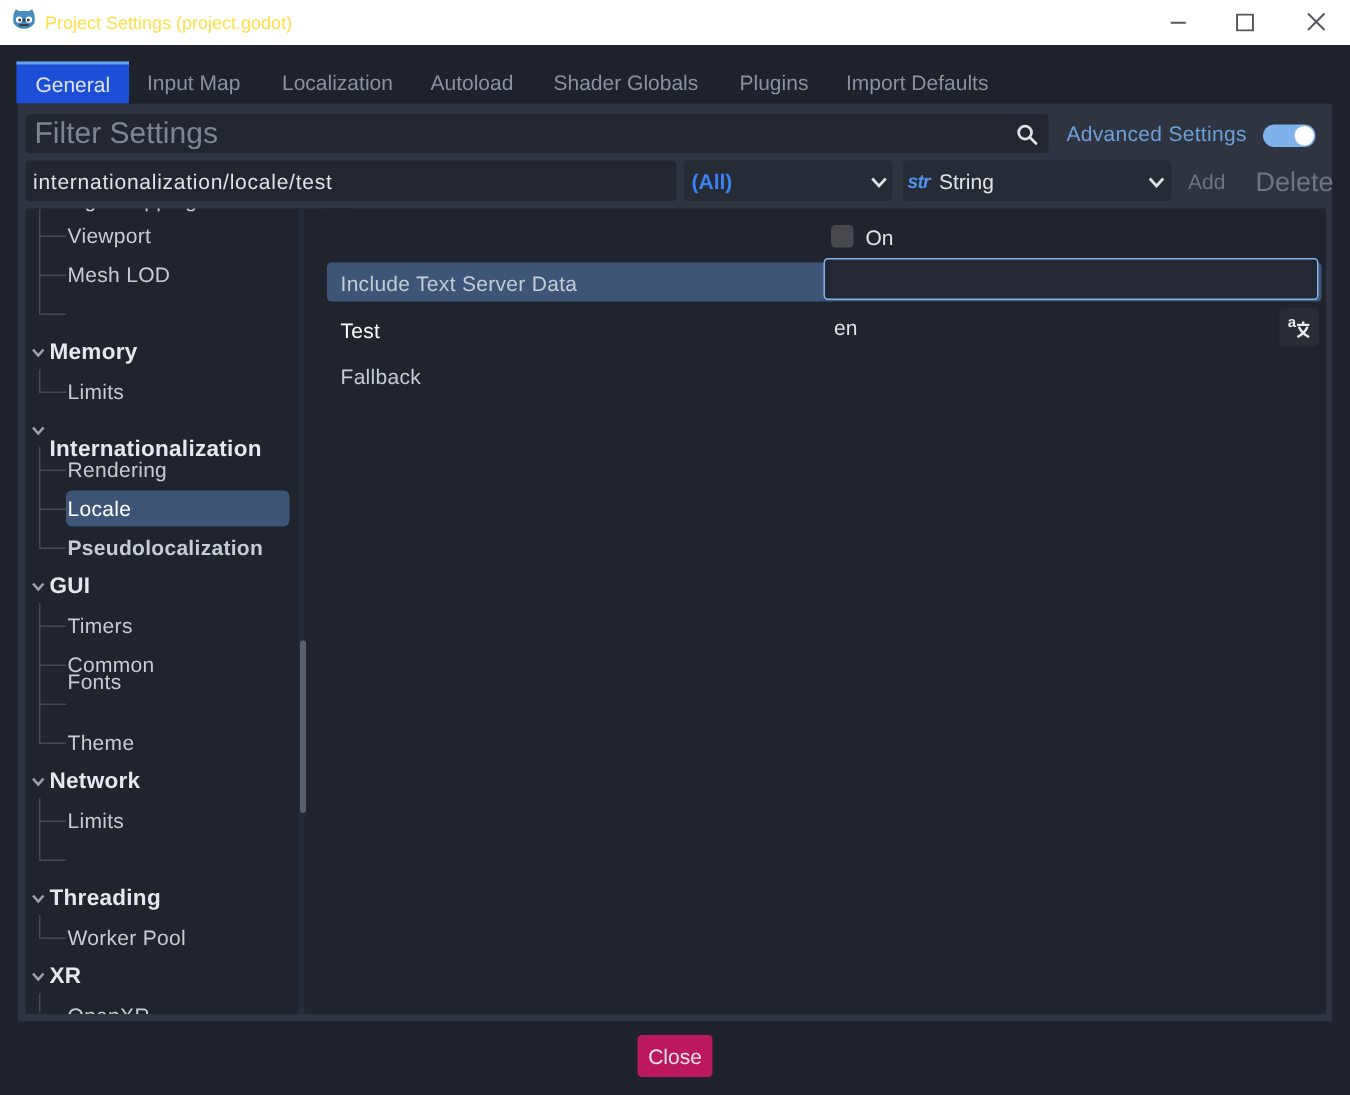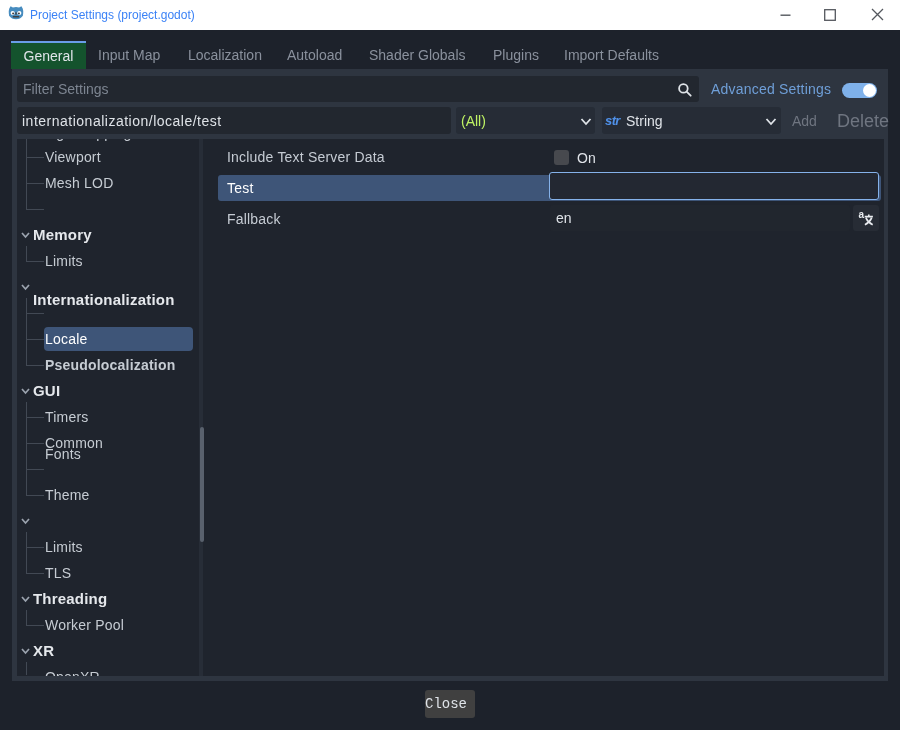--- a/index.html
+++ b/index.html
@@ -3,72 +3,72 @@
 <meta charset="utf-8">
 <style>
   * { margin:0; padding:0; box-sizing:border-box; }
   html,body { width:900px; height:730px; background:#1d222b; overflow:hidden;
     font-family:"Liberation Sans", sans-serif; -webkit-font-smoothing:antialiased; }
   .abs { position:absolute; }
   body { position:relative; }
 
   
   #titlebar { left:0; top:0; width:900px; height:30px; background:#ffffff; }
-  #title-text { left:30px; top:0; height:30px; line-height:31px; font-size:12px; color:#3b82f6; }
-
-  
-  #tab-general { left:11px; top:41px; width:75px; height:28px; background:#14532d;
+  #title-text { left:30px; top:0; height:30px; line-height:31px; font-size:12px; color:#fde047; }
+
+  
+  #tab-general { left:11px; top:41px; width:75px; height:28px; background:#1d4ed8;
       border-top:2px solid #6a9de8; color:#e0e4e9; font-size:14px; text-align:center; line-height:26px; }
   .tab { top:41px; height:28px; line-height:28px; font-size:14px; color:#8a919d; }
 
   
   #base { left:12px; top:69px; width:876px; height:612px; background:#2e3540; }
 
   #filter { left:17px; top:76px; width:682px; height:26px; background:#22272f; border-radius:3px; }
-  #filter-text { left:23px; top:76px; height:41px; line-height:27px; font-size:14px; color:#7d8591; }
+  #filter-text { left:23px; top:76px; height:41px; line-height:27px; font-size:20px; color:#7d8591; }
   #adv-label { left:711px; top:76px; height:26px; line-height:27px; font-size:14px; color:#6f9fd8; letter-spacing:0.2px; }
   #toggle { left:842px; top:83px; width:35px; height:15px; border-radius:8px; background:#7fb1ea; }
   #toggle-knob { left:863px; top:84px; width:13px; height:13px; border-radius:50%; background:#ffffff; }
 
   #prop-input { left:17px; top:107px; width:434px; height:27px; background:#22272f; border-radius:3px; }
   #prop-text { left:22px; top:107px; height:27px; line-height:28px; font-size:14px; letter-spacing:0.5px; color:#dfe3e8; }
   .dropdown { top:107px; height:27px; background:#262c36; border-radius:3px; }
   #dd1 { left:456px; width:139px; }
   #dd2 { left:602px; width:179px; }
-  #dd1-text { left:461px; top:107px; height:27px; line-height:28px; font-size:14px; color:#bef264; }
+  #dd1-text { left:461px; top:107px; height:27px; line-height:28px; font-size:14px; color:#3b82f6;font-weight:bold; }
   #str-icon { left:605px; top:107px; height:27px; line-height:28px; font-size:13px; font-weight:bold; font-style:italic; letter-spacing:-0.6px; color:#4f90e8; }
   #dd2-text { left:626px; top:107px; height:27px; line-height:28px; font-size:14px; color:#dfe3e8; }
   #add-btn { left:792px; top:107px; height:27px; line-height:28px; font-size:14px; color:#6f7580; }
   #del-btn { left:837px; top:107px; height:27px; line-height:28px; font-size:18px; color:#6f7580; }
 
   
   #tree { left:17px; top:139px; width:216px; height:537px; background:#1f242d; overflow:hidden; }
   .trow { position:absolute; left:0; width:190px; height:26px; line-height:26px; font-size:14px; letter-spacing:0.2px; color:#c6ccd3; }
   .trow span.lbl { position:absolute; left:28px; }
   .trow.cat span.lbl { left:16px; font-weight:bold; font-size:15px; color:#e5e8ec; }
   .tline { position:absolute; background:#424954; }
   .chev { position:absolute; left:2.5px; width:11px; height:26px; }
   #sel-row { position:absolute; left:27px; top:188px; width:149px; height:24px; background:#3e5578; border-radius:4px; }
   #scroll-track { position:absolute; left:182px; top:0; width:4px; height:537px; background:#272d37; }
   #scroll-handle { position:absolute; left:183px; top:288px; width:4px; height:115px; background:#59616d; border-radius:2px; }
 
   
   #insp { left:215px; top:139px; width:669px; height:537px; background:#1f242d; }
-  .irow-label { position:absolute; left:12px; font-size:14px; letter-spacing:0.2px; color:#c5cbd3; height:26px; line-height:26px; }
+  .irow-label { position:absolute; left:12px; font-size:14px; letter-spacing:0.2px; color:#c5cbd3; height:26px; line-height:26px;margin-top:32px; }
   #hl-row { position:absolute; left:3px; top:36px; width:663px; height:26px; background:#3e5578; border-radius:3px; }
   #chk { position:absolute; left:338.5px; top:10.5px; width:15px; height:15px; background:#47494e; border-radius:3px; }
   #on-lbl { position:absolute; left:362px; top:6px; font-size:14px; color:#dfe3e8; height:26px; line-height:26px; }
   #test-input { position:absolute; left:334px; top:33px; width:330px; height:28px; background:#232832; border:1.5px solid #85b2ea; border-radius:3px; }
   #fb-input { position:absolute; left:335px; top:66px; width:300px; height:26px; background:#21262e; border-radius:3px; }
   #fb-text { position:absolute; left:341px; top:66px; height:26px; line-height:27px; font-size:14px; color:#dfe3e8; }
   #loc-btn { position:absolute; left:638px; top:66px; width:26px; height:26px; background:#272c35; border-radius:3px; }
 
   
-  #close-btn { left:425px; top:690px; width:50px; height:28px; background:#404040; border-radius:3px;
-     color:#dfe3e8; font-size:14px; line-height:28px;font-family:Liberation Mono, monospace; }
+  #close-btn { left:425px; top:690px; width:50px; height:28px; background:#be185d; border-radius:3px;
+     color:#dfe3e8; font-size:14px; text-align:center; line-height:28px; }
 </style>
 </head>
 <body>
 
   <div class="abs" id="titlebar"></div>
   <svg class="abs" style="left:8px;top:5px" width="16" height="16" viewBox="0 0 16 16">
     <path fill="#478cbf" d="M2.6 1.2 L4.9 2.5 Q8 1.7 11.1 2.5 L13.4 1.2 L14.7 3.6 Q15.4 5.7 15.2 8.2 L14.9 10.7 Q12.3 14.2 8 14.2 Q3.7 14.2 1.1 10.7 L0.8 8.2 Q0.6 5.7 1.3 3.6 Z"></path>
     <circle cx="4.7" cy="8.1" r="2.1" fill="#ffffff"></circle>
     <circle cx="11.3" cy="8.1" r="2.1" fill="#ffffff"></circle>
     <circle cx="5.1" cy="8.4" r="1" fill="#414042"></circle>
@@ -145,20 +145,23 @@
     </div>
     <div class="trow cat" style="top:83px;">
       <span class="lbl">Memory</span>
     </div>
     <div class="trow" style="top:109px;">
       <span class="lbl">Limits</span>
     </div>
     <div class="trow cat" style="top:135px;margin-top:13px;">
       <span class="lbl">Internationalization</span>
     </div>
+    <div class="trow" style="top:161px;">
+      <span class="lbl">Rendering</span>
+    </div>
     <div class="trow" style="top:187px;">
       <span class="lbl" style="color:#ffffff;">Locale</span>
     </div>
     <div class="trow" style="top:213px;font-weight:bold;">
       <span class="lbl">Pseudolocalization</span>
     </div>
     <div class="trow cat" style="top:239px;">
       <span class="lbl">GUI</span>
     </div>
     <div class="trow" style="top:265px;">
@@ -166,25 +169,25 @@
     </div>
     <div class="trow" style="top:291px;">
       <span class="lbl">Common</span>
     </div>
     <div class="trow" style="top:302px;">
       <span class="lbl">Fonts</span>
     </div>
     <div class="trow" style="top:343px;">
       <span class="lbl">Theme</span>
     </div>
+    <div class="trow cat" style="top:369px;">
+      <span class="lbl">Network</span>
+    </div>
     <div class="trow" style="top:395px;">
       <span class="lbl">Limits</span>
-    </div>
-    <div class="trow" style="top:421px;">
-      <span class="lbl">TLS</span>
     </div>
     <div class="trow cat" style="top:447px;">
       <span class="lbl">Threading</span>
     </div>
     <div class="trow" style="top:473px;">
       <span class="lbl">Worker Pool</span>
     </div>
     <div class="trow cat" style="top:499px;">
       <span class="lbl">XR</span>
     </div>

